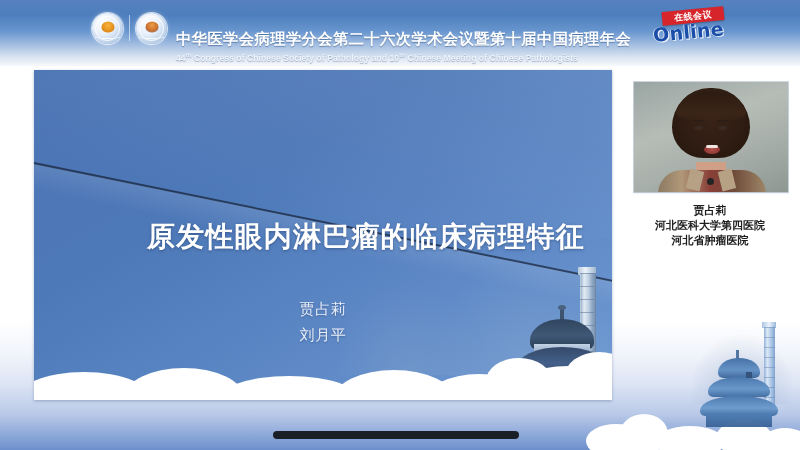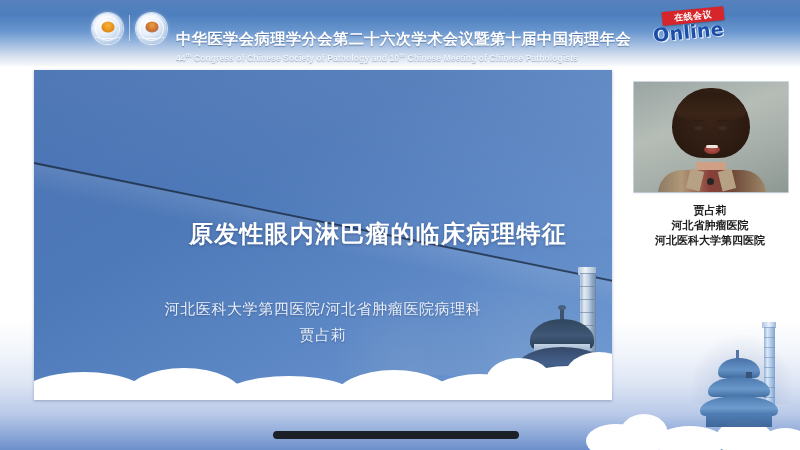--- a/index.html
+++ b/index.html
@@ -104,22 +104,22 @@
     background:rgba(22,34,55,.72);
     transform:rotate(11.5deg);transform-origin:left center;
   }
   .slide-diag2{
     position:absolute;left:-40px;top:86px;width:760px;height:26px;
     background:linear-gradient(to bottom,rgba(255,255,255,.10),rgba(255,255,255,0));
     transform:rotate(11.5deg);transform-origin:left center;
   }
 
   .slide-title{
-    position:absolute;left:12px;top:148px;width:664px;text-align:center;
-    font-size:24px;font-weight:bold;color:#ffffff;letter-spacing:1.2px;
+    position:absolute;left:0;top:148px;width:664px;text-align:center;
+    font-size:28px;font-weight:bold;color:#ffffff;letter-spacing:1.2px;
     text-shadow:0 1px 3px rgba(25,45,85,.45);
   }
   .slide-sub{
     position:absolute;left:0;top:226px;width:578px;text-align:center;
     color:#e9eff9;font-size:15px;line-height:26px;letter-spacing:.6px;
     text-shadow:0 1px 2px rgba(25,45,85,.40);
   }
 
   
   .mtn{position:absolute;opacity:.28;}
@@ -328,22 +328,22 @@
       <div class="t-drum"></div>
       <div class="t-roof r2"></div>
       <div class="t-drum2"></div>
       <div class="t-roof r3"></div>
 
     </div>
 
     <div class="slide-title">原发性眼内淋巴瘤的临床病理特征</div>
 
     <div class="slide-sub">
-      <div>河北医科大学第四医院/河北省肿瘤医院病理科</div>
       <div>贾占莉</div>
+      <div>刘月平</div>
     </div>
 
     <div class="cloudband">
       <div class="cl" style="left:-20px;top:34px;width:140px;height:60px;"></div>
       <div class="cl" style="left:90px;top:30px;width:120px;height:60px;"></div>
       <div class="cl" style="left:180px;top:38px;width:150px;height:54px;"></div>
       <div class="cl" style="left:300px;top:32px;width:120px;height:58px;"></div>
       <div class="cl" style="left:390px;top:36px;width:110px;height:56px;"></div>
       <div class="cl" style="left:452px;top:20px;width:66px;height:46px;"></div>
       <div class="cl" style="left:470px;top:28px;width:130px;height:60px;"></div>
@@ -365,19 +365,19 @@
     <div class="v-teeth"></div>
     <div class="v-neck"></div>
     <div class="v-body"></div>
     <div class="v-collarL"></div>
     <div class="v-collarR"></div>
     <div class="v-btn"></div>
   </div>
 
   <div class="speaker-info">
     <div class="sp-name">贾占莉</div>
+    <div class="sp-org">河北医科大学第四医院</div>
     <div class="sp-org">河北省肿瘤医院</div>
-    <div class="sp-org">河北医科大学第四医院</div>
   </div>
 
   <div class="bottom-bar"></div>
 
 </div>
 
 </body></html>

